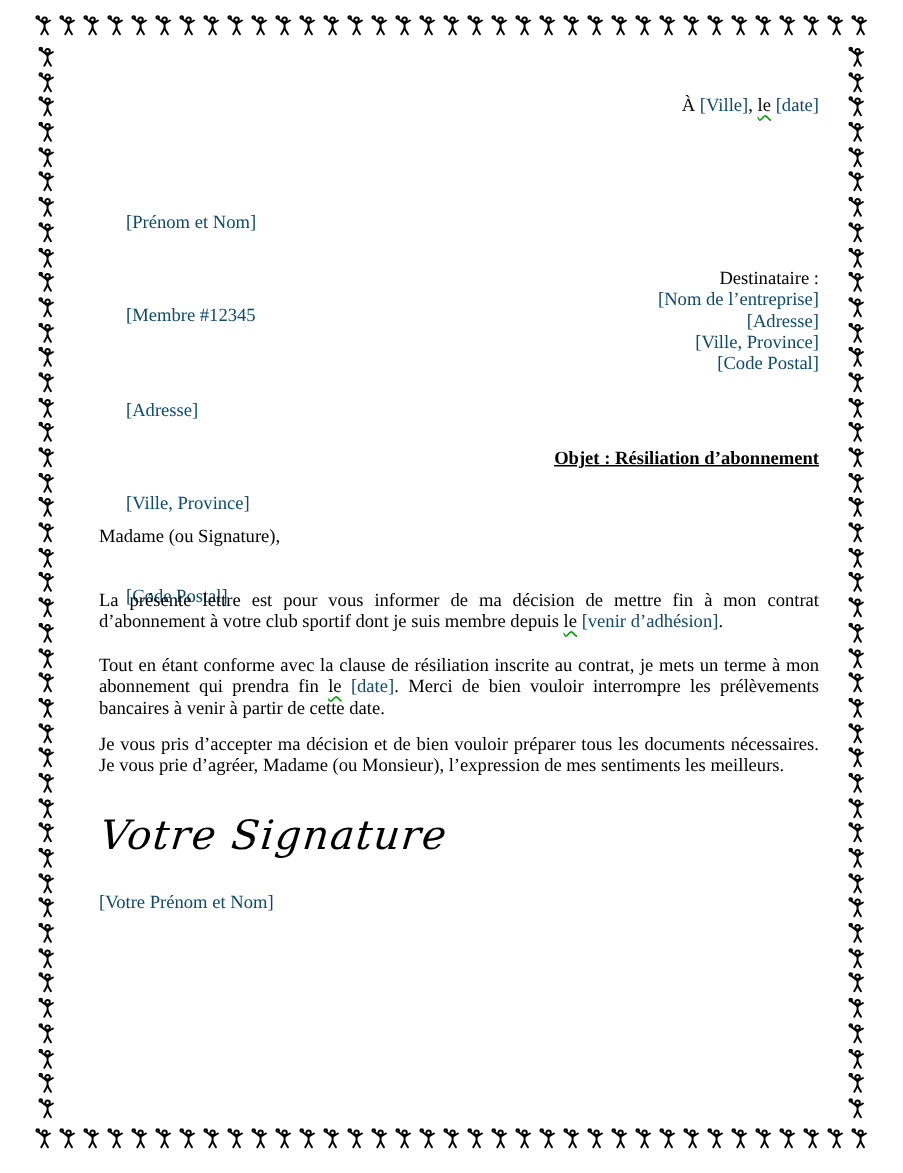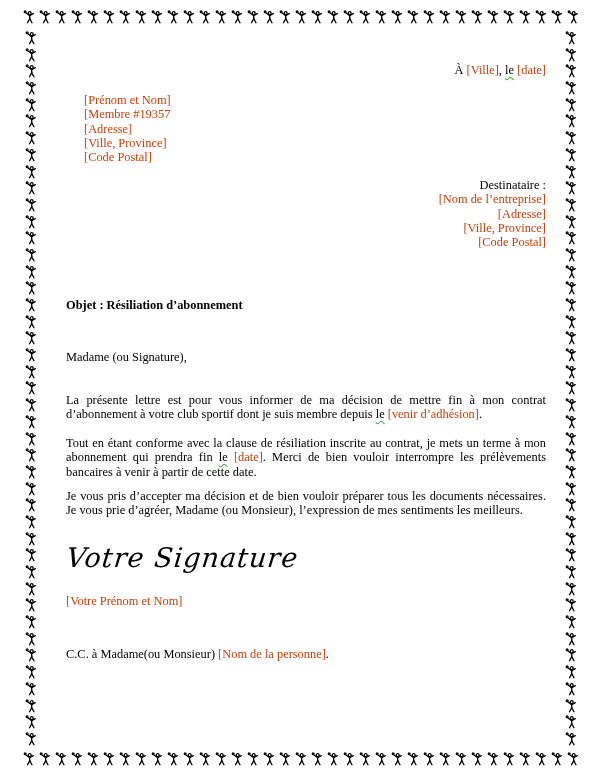--- a/index.html
+++ b/index.html
@@ -18,24 +18,24 @@
   .border { position: absolute; display: flex; justify-content: space-between; }
   .border-top    { top: 10px;    left: 22px; right: 22px; height: 15px; }
   .border-bottom { bottom: 15px; left: 22px; right: 22px; height: 15px; }
   .border-left   { left: 24px;  top: 31px; bottom: 36px; width: 15px; flex-direction: column; }
   .border-right  { right: 23px; top: 31px; bottom: 36px; width: 15px; flex-direction: column; }
   .fig { width: 14px; height: 14px; flex: 0 0 auto; }
   
   .content { position: absolute; left: 66px; top: 0; width: 480px; height: 100%; }
   .blk { position: absolute; left: 0; width: 100%; line-height: 14.3px; }
   .right  { text-align: right; }
-  .center { text-align: left; }
-  .red { color: #c2410c; }
+  .center { text-align: right; text-decoration: underline; }
+  .red { color: #0c4a6e; }
   .bold { font-weight: bold; }
-  .indent { padding-left: 18px; }
+  .indent { padding-left: 18px; margin-top: 48px; }
   .para { text-align: justify; margin: 0; }
   .squiggle {
     text-decoration: underline;
     text-decoration-style: wavy;
     text-decoration-color: #00a000;
     text-decoration-thickness: 1px;
     text-underline-offset: 2px;
   }
   .sig-script {
     font-family: "DejaVu Serif", serif;
@@ -1474,21 +1474,21 @@
     <path d="M8.8 10.2 L11.4 14.6"></path>
   </svg>
     </div>
 
   <div class="content">
 
     <div class="blk date-top right"><span>À </span><span class="red">[Ville]</span><span>, </span><span class="squiggle">le</span><span class="red"> [date]</span></div>
 
     <div class="blk member-blk">
       <div class="red indent">[Prénom et Nom]</div>
-      <div class="red indent">[Membre #19357</div>
+      <div class="red indent">[Membre #12345</div>
       <div class="red indent">[Adresse]</div>
       <div class="red indent">[Ville, Province]</div>
       <div class="red indent">[Code Postal]</div>
     </div>
 
     <div class="blk recipient-blk right">
       <div>Destinataire :</div>
       <div class="red">[Nom de l’entreprise]</div>
       <div class="red">[Adresse]</div>
       <div class="red">[Ville, Province]</div>
@@ -1502,16 +1502,15 @@
     <p class="blk para p1-blk"><span>La présente lettre est pour vous informer de ma décision de mettre fin à mon contrat d’abonnement à votre club sportif dont je suis membre depuis </span><span class="squiggle">le</span><span class="red"> [venir d’adhésion]</span><span>.</span></p>
 
     <p class="blk para p2-blk"><span>Tout en étant conforme avec la clause de résiliation inscrite au contrat, je mets un terme à mon abonnement qui prendra fin </span><span class="squiggle">le</span><span class="red"> [date]</span><span>. Merci de bien vouloir interrompre les prélèvements bancaires à venir à partir de cette date.</span></p>
 
     <p class="blk para p3-blk">Je vous pris d’accepter ma décision et de bien vouloir préparer tous les documents nécessaires. Je vous prie d’agréer, Madame (ou Monsieur), l’expression de mes sentiments les meilleurs.</p>
 
     <div class="blk sigscript-blk"><span class="sig-script" style="display:inline-block;">Votre Signature</span></div>
 
     <div class="blk signame-blk red">[Votre Prénom et Nom]</div>
 
-    <div class="blk cc-blk"><span>C.C. à Madame(ou Monsieur) </span><span class="red">[Nom de la personne]</span><span>.</span></div>
 
   </div>
 </div>
 
 </body></html>

